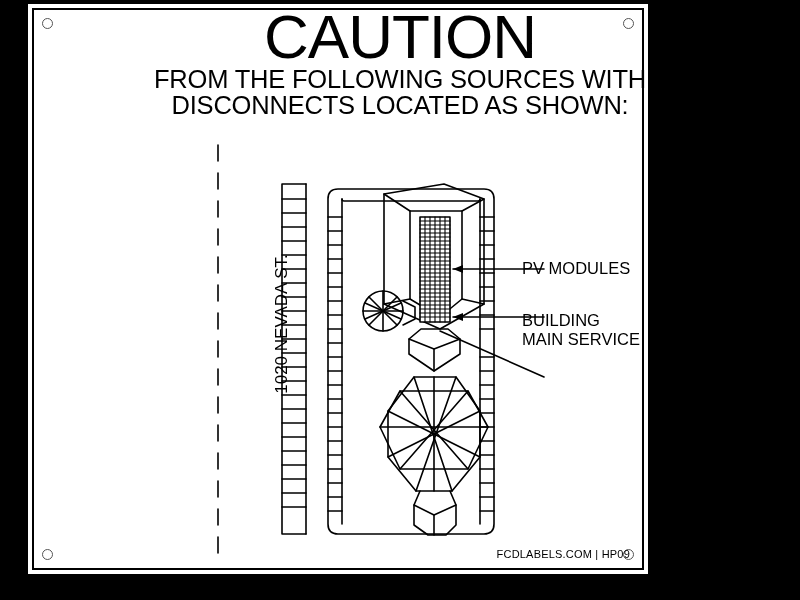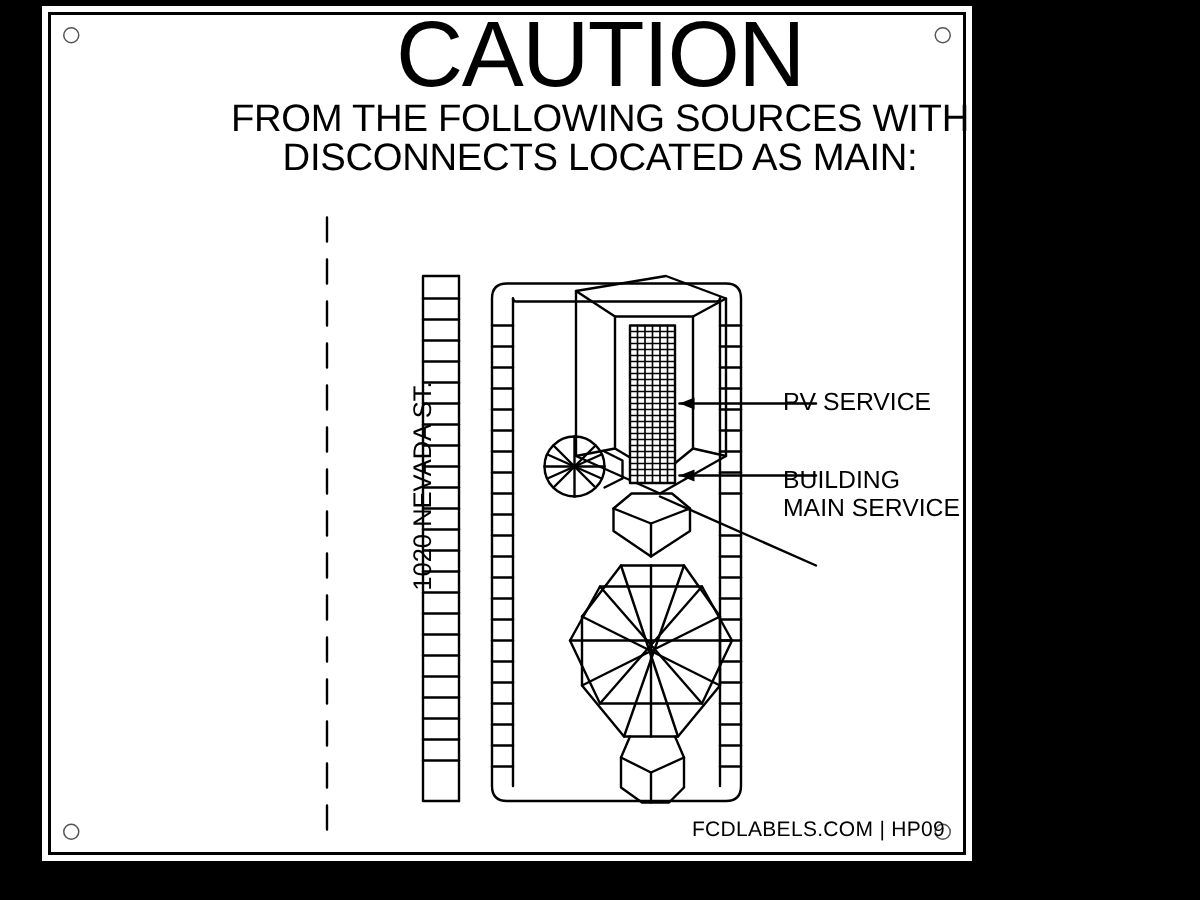--- a/index.html
+++ b/index.html
@@ -83,21 +83,21 @@
     position: absolute;
     left: 4px;
     top: 135px;
     width: 736px;
     height: 420px;
   }
   #footer {
     position: absolute;
     right: 18px;
     bottom: 14px;
-    font-size: 14px;
+    font-size: 11px;
     color: #000000;
     letter-spacing: 0.2px;
     text-align: right;
   }
   .lbl {
     position: absolute;
     font-size: 16.5px;
     line-height: 19px;
     color: #000000;
     white-space: nowrap;
@@ -126,21 +126,21 @@
 
     <div class="hole tl"></div>
     <div class="hole tr"></div>
     <div class="hole bl"></div>
     <div class="hole br"></div>
 
     <div id="caution">CAUTION</div>
 
     <div id="subtext">
       <div>FROM THE FOLLOWING SOURCES WITH</div>
-      <div>DISCONNECTS LOCATED AS MAIN:</div>
+      <div>DISCONNECTS LOCATED AS SHOWN:</div>
     </div>
 
     <div id="drawing">
       <svg width="736" height="420" viewBox="0 0 736 420">
         <g fill="none" stroke="#000000" stroke-width="1.6" stroke-linejoin="round" stroke-linecap="round">
 
           <line x1="186" y1="6" x2="186" y2="418" stroke-dasharray="16 12"></line>
 
           <path d="M274 45 L250 45 L250 395 L274 395"></path>
           <line x1="274" y1="45" x2="274" y2="395"></line>
@@ -301,21 +301,21 @@
 
             <line x1="421" y1="178" x2="512" y2="178"></line>
             <polygon points="421,178 431,174 431,182" fill="#000000" stroke="none"></polygon>
 
             <line x1="408" y1="192" x2="512" y2="238"></line>
           </g>
 
         </g>
       </svg>
 
-      <div class="lbl" id="lbl-pv">PV SERVICE</div>
+      <div class="lbl" id="lbl-pv">PV MODULES</div>
 
       <div class="lbl" id="lbl-ac">
         <div>BUILDING</div>
         <div>MAIN SERVICE</div>
       </div>
 
       <div id="streetname">1020 NEVADA ST.</div>
     </div>
 
     <div id="footer">FCDLABELS.COM | HP09</div>

